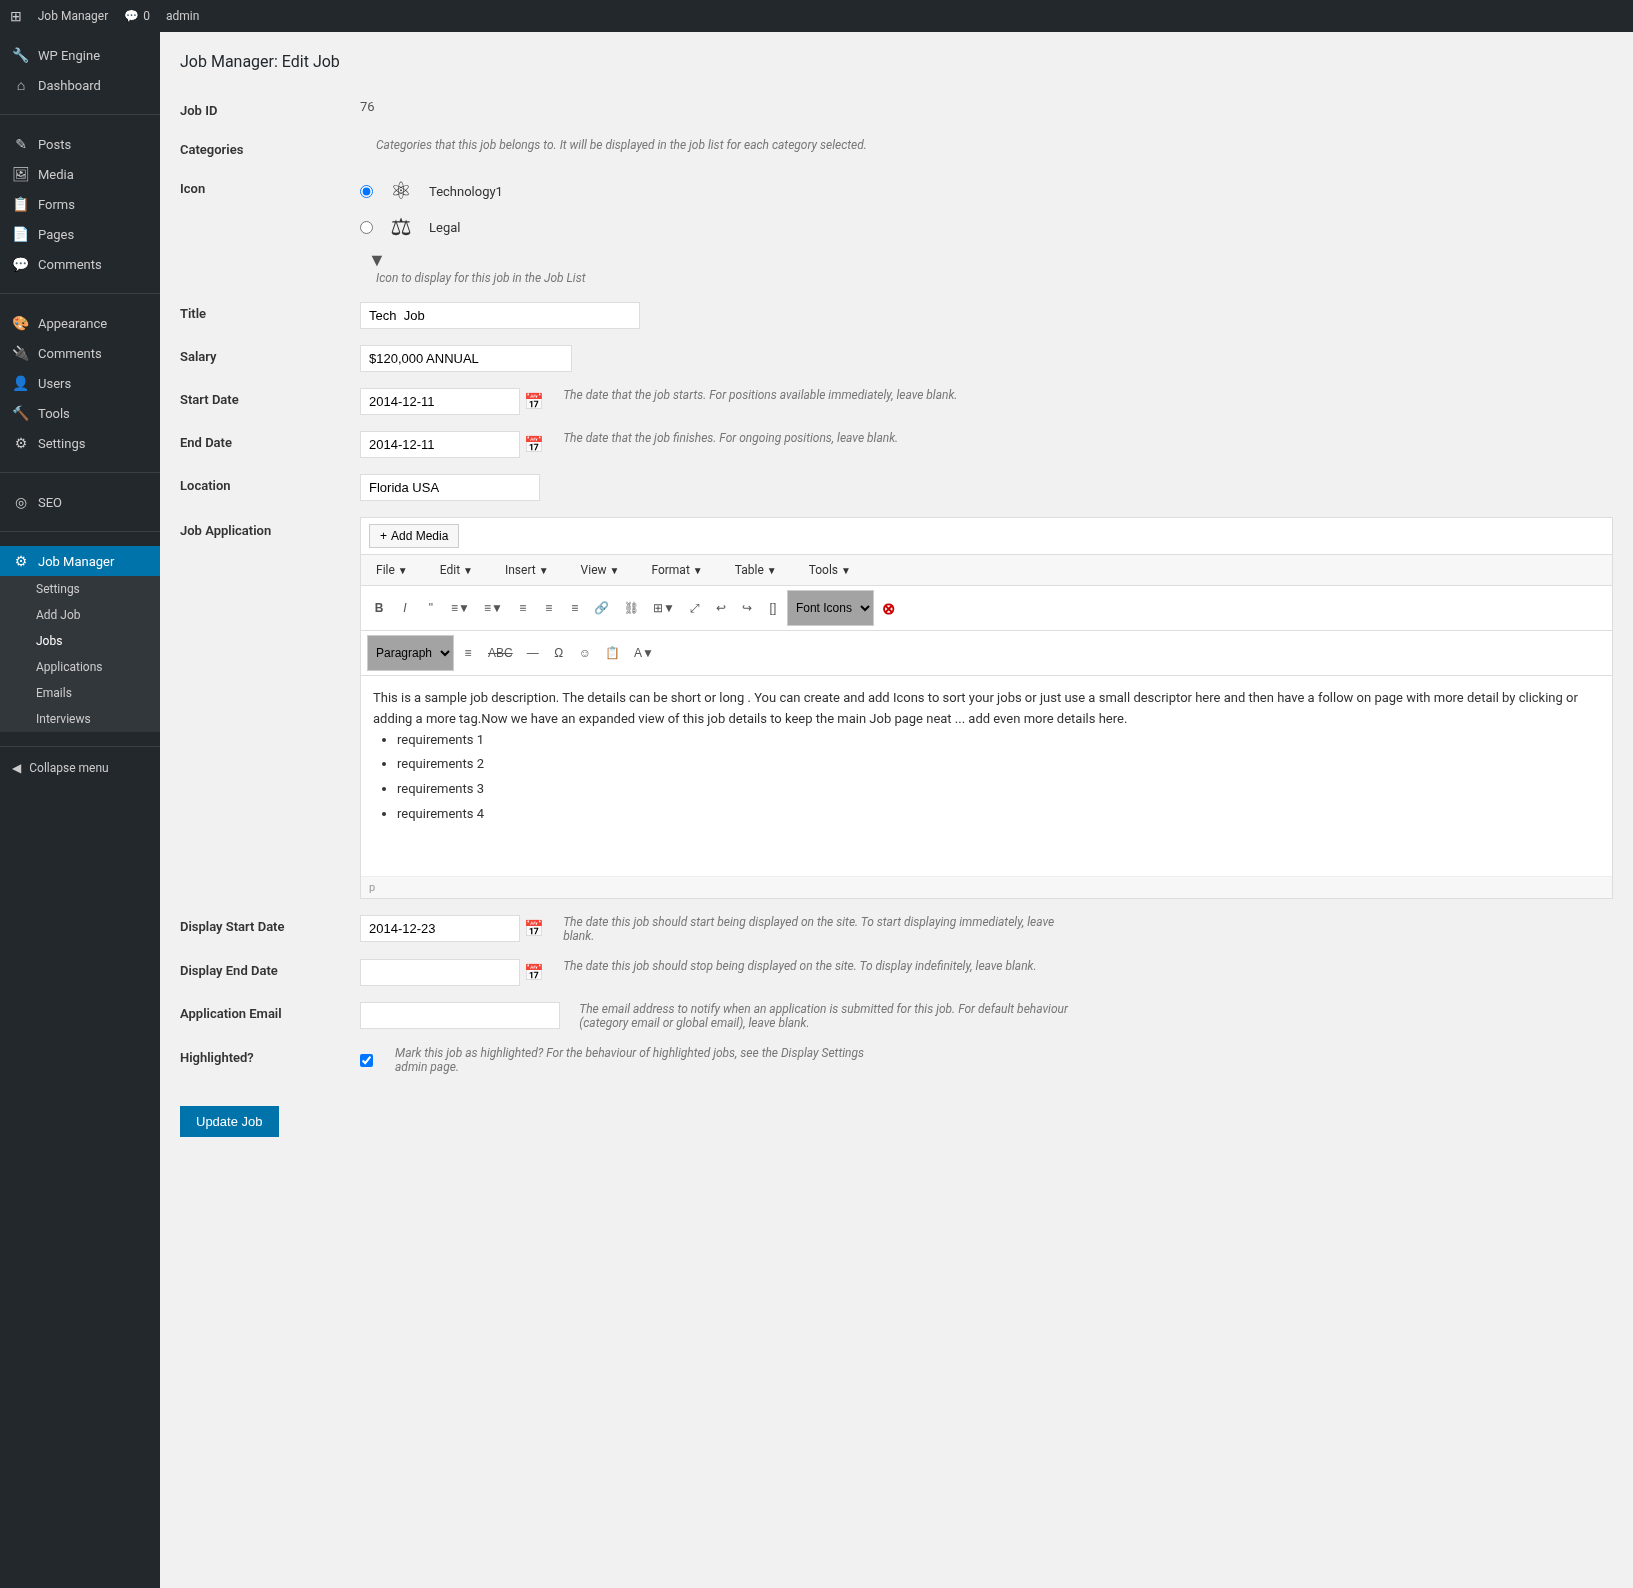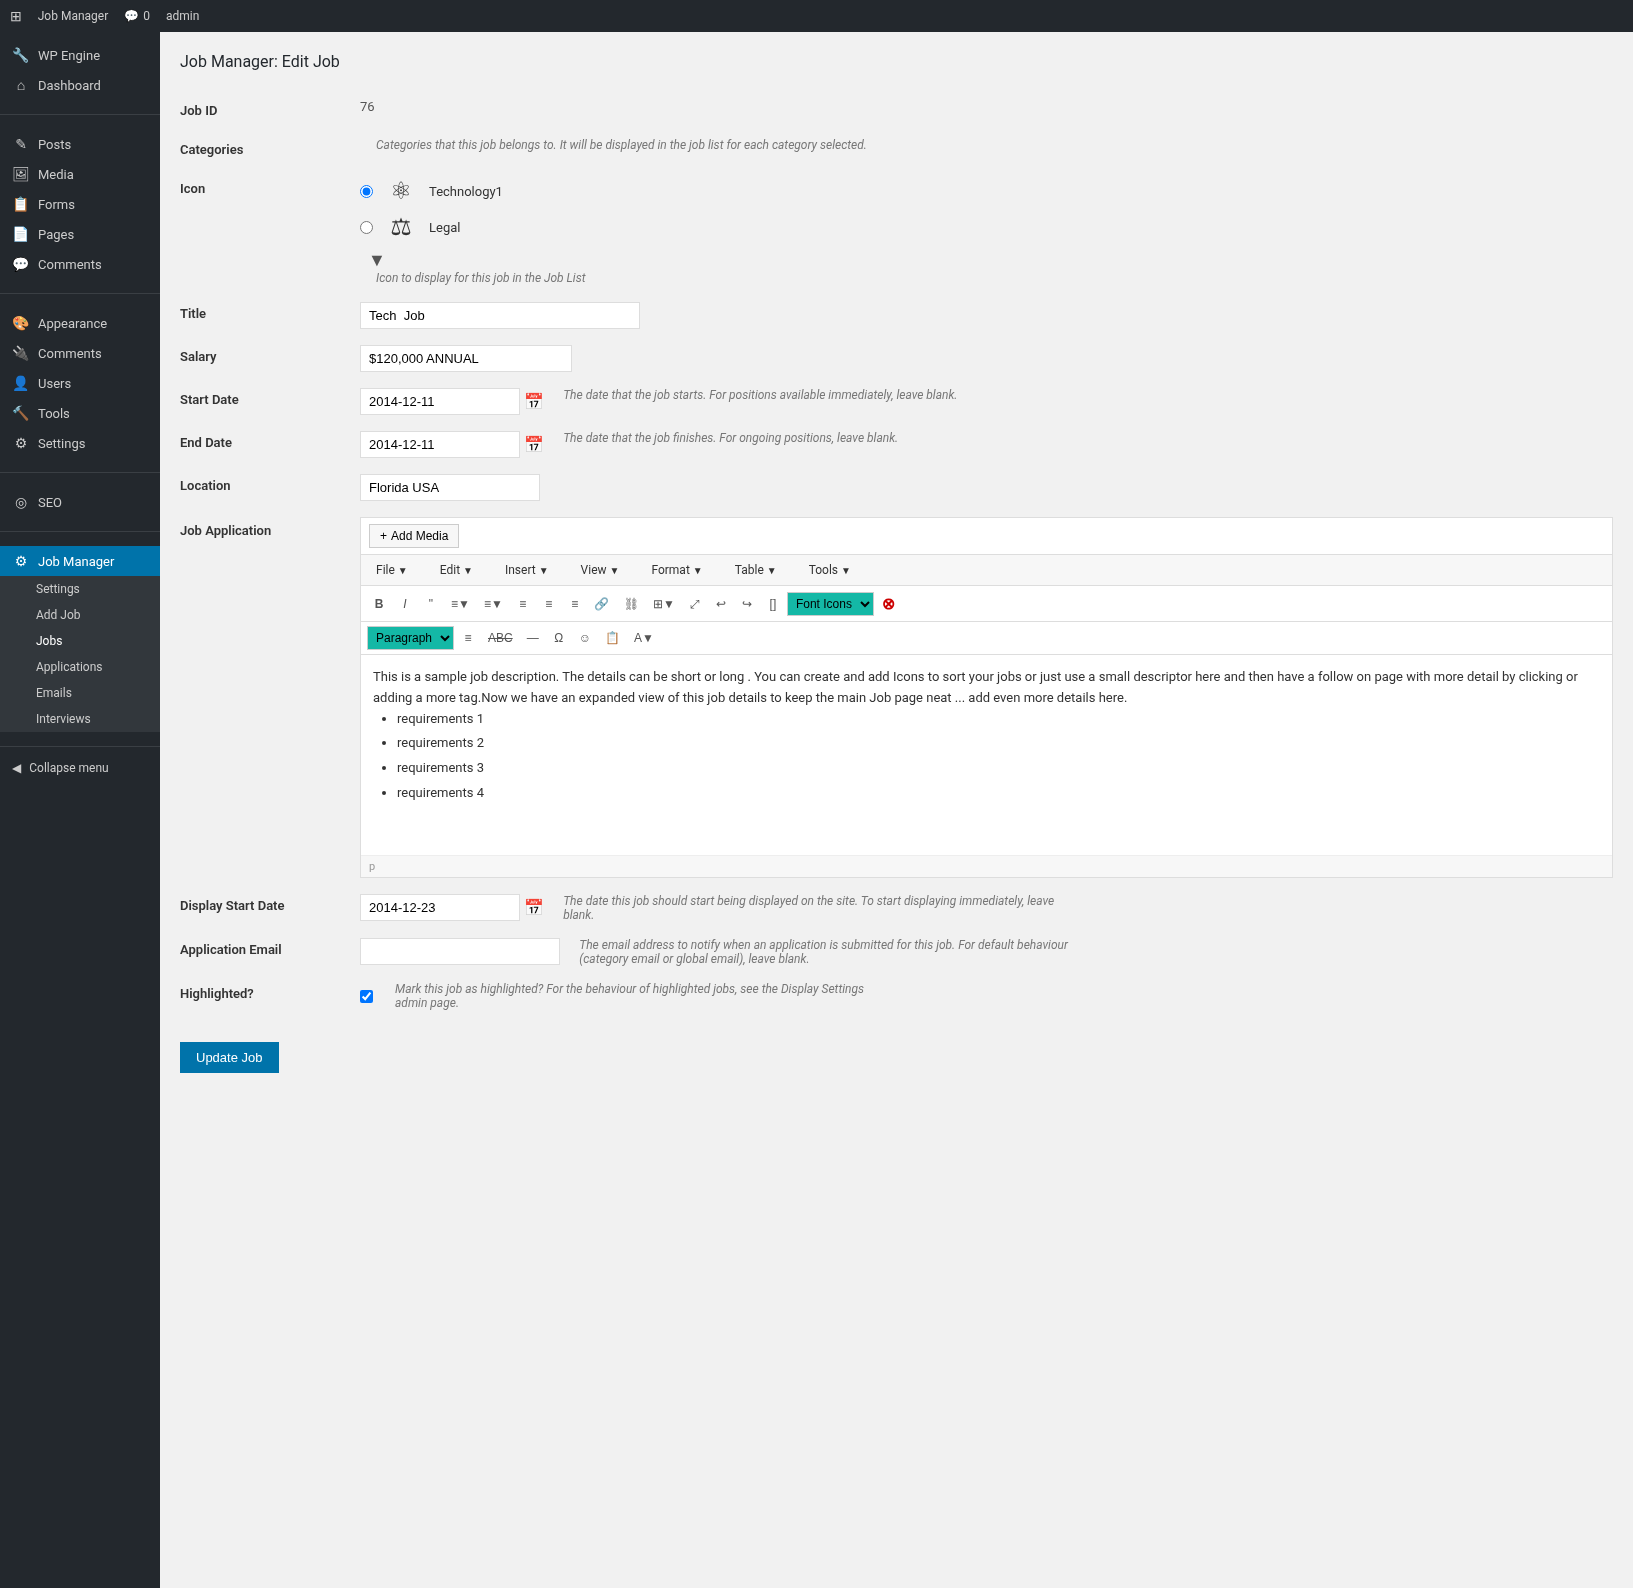--- a/index.html
+++ b/index.html
@@ -51,21 +51,21 @@
     .editor-wrap { border: 1px solid #ddd; background: #fff; }
     .editor-topbar { padding: 6px 8px; border-bottom: 1px solid #ddd; }
     .add-media-btn { background: #f7f7f7; border: 1px solid #ccc; padding: 4px 10px; cursor: pointer; font-size: 12px; display: inline-flex; align-items: center; gap: 4px; }
     .editor-menu-bar { display: flex; align-items: center; gap: 14px; padding: 4px 6px; border-bottom: 1px solid #ddd; background: #f7f7f7; flex-wrap: wrap; }
     .editor-menu-item { padding: 3px 8px; cursor: pointer; font-size: 12px; color: #333; border: 1px solid transparent; }
     .editor-menu-item .arrow { font-size: 10px; }
     .editor-toolbar { display: flex; align-items: center; gap: 2px; padding: 4px 6px; border-bottom: 1px solid #ddd; flex-wrap: wrap; }
     .toolbar-btn { background: none; border: 1px solid transparent; padding: 3px 5px; cursor: pointer; font-size: 12px; color: #555; min-width: 24px; text-align: center; }
     .toolbar-btn.bold { font-weight: bold; }
     .toolbar-btn.italic { font-style: italic; }
-    .toolbar-select { border: 1px solid #ccc; background: #14b8a6; padding: 2px 4px; font-size: 12px; height: 24px; }
+    .toolbar-select { border: 1px solid #ccc; background: #a3a3a3; padding: 2px 4px; font-size: 12px; height: 36px; }
     .editor-second-toolbar { display: flex; align-items: center; gap: 2px; padding: 4px 6px; border-bottom: 1px solid #ddd; flex-wrap: wrap; }
     .editor-content { min-height: 200px; padding: 12px; font-size: 13px; line-height: 1.6; background: #fff; }
     .editor-content ul { padding-left: 24px; }
     .editor-content li { margin-bottom: 4px; }
     .editor-footer { padding: 4px 8px; background: #f7f7f7; border-top: 1px solid #eee; font-size: 11px; color: #999; }
 
     
     .highlight-wrap { display: flex; align-items: center; gap: 6px; }
 
     
@@ -372,20 +372,30 @@
         <td>Display Start Date</td>
         <td>
           <div class="date-field-wrap">
             <input type="text" value="2014-12-23" style="">
             <span class="date-icon">📅</span>
           </div>
           <span class="description">The date this job should start being displayed on the site. To start displaying immediately, leave blank.</span>
         </td>
       </tr>
 
+      <tr>
+        <td>Display End Date</td>
+        <td>
+          <div class="date-field-wrap">
+            <input type="text" style="">
+            <span class="date-icon">📅</span>
+          </div>
+          <span class="description">The date this job should stop being displayed on the site. To display indefinitely, leave blank.</span>
+        </td>
+      </tr>
 
       <tr>
         <td>Application Email</td>
         <td>
           <input type="email" style="width: 200px;">
           <span class="description">The email address to notify when an application is submitted for this job. For default behaviour (category email or global email), leave blank.</span>
         </td>
       </tr>
 
       <tr>

